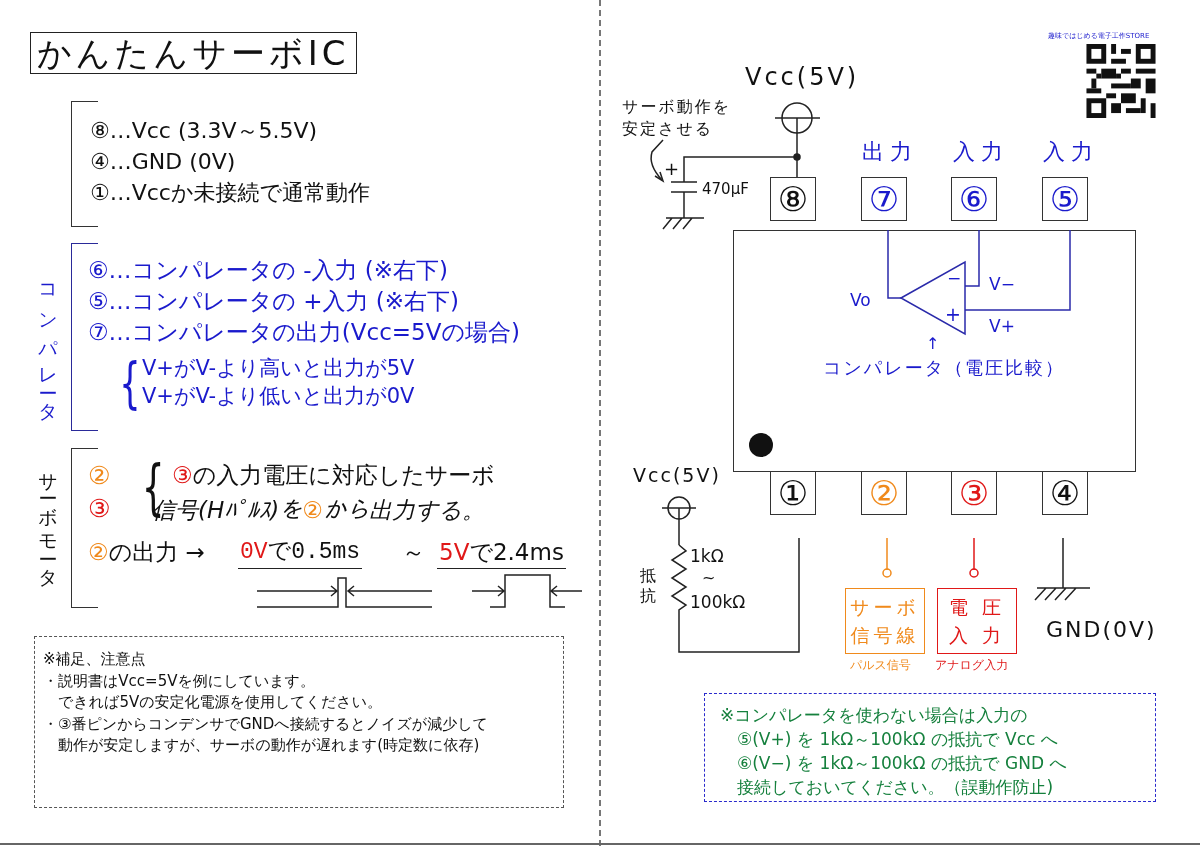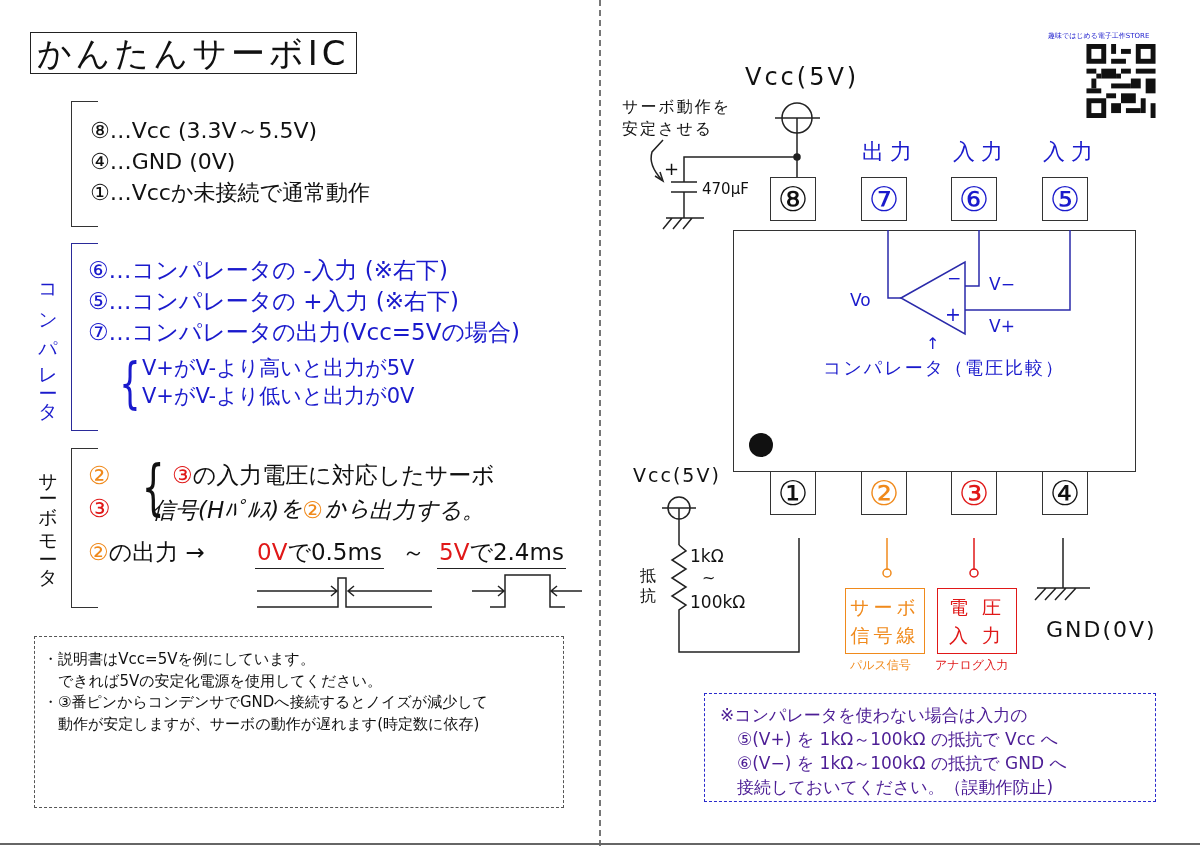--- a/index.html
+++ b/index.html
@@ -10,21 +10,21 @@
   .red{color:#e01818;}
   .title-box{left:30px;top:32px;height:40px;padding:0 6px;border:1.5px solid #222;font-size:34px;line-height:40px;letter-spacing:4px;white-space:nowrap;}
   .divider{left:599px;top:0;height:846px;border-left:2px dashed #777;}
   .bottom-line{left:0;top:843px;width:1200px;border-top:2px solid #666;}
   .bracket{border:1.5px solid #333;border-right:none;width:26px;}
   .bracket.blue-b{border-color:#2a2a99;}
   .line-text{font-size:22px;line-height:31px;white-space:nowrap;}
   .vlabel{writing-mode:vertical-rl;font-size:19px;letter-spacing:6px;white-space:nowrap;}
   .note-box{border:1.5px dashed #555;}
   .note-box p{margin:0;font-size:15px;line-height:21.5px;white-space:nowrap;}
-  .note-blue{border:1.5px dashed #2a2acc;color:#4c1d95;}
+  .note-blue{border:1.5px dashed #2a2acc;color:#15803d;}
   .note-blue p{margin:0;font-size:17px;line-height:24px;white-space:nowrap;}
   .pin{width:44px;height:42px;border:1.5px solid #333;background:#fff;display:flex;align-items:center;justify-content:center;font-size:34px;}
   .chip{left:733px;top:230px;width:401px;height:240px;border:1.5px solid #333;background:#fff;}
   .pinlabel{font-size:22px;letter-spacing:6px;}
   .small{font-size:12px;}
   .tag-box{border:1.5px solid;padding:4px 4px;font-size:19px;line-height:28px;text-align:center;letter-spacing:4px;}
 </style>
 </head>
 <body>
 
@@ -60,41 +60,42 @@
 <div class="abs" style="left:134px;top:455px;font-size:60px;line-height:64px;transform:scaleX(0.6);">{</div>
 <div class="abs line-text" style="left:172px;top:459px;font-size:23px;line-height:33px;">
   <span class="red">③</span><span>の入力電圧に対応したサーボ</span>
 </div>
 <div class="abs line-text" style="left:152px;top:494px;font-size:23px;line-height:33px;font-style:italic;">
   <span>信号(Hﾊﾟﾙｽ)を</span><span class="orange">②</span><span>から出力する。</span>
 </div>
 <div class="abs line-text" style="left:88px;top:537px;font-size:23px;">
   <span class="orange">②</span><span>の出力 →</span>
 </div>
-<div class="abs line-text" style="left:255px;top:537px;font-size:23px;border-bottom:1.5px solid #222;padding:0 2px;">
+<div class="abs line-text" style="left:238px;top:537px;font-size:23px;border-bottom:1.5px solid #222;padding:0 2px;font-family:Liberation Mono, monospace;">
   <span class="red">0V</span><span>で0.5ms</span>
 </div>
 <div class="abs line-text" style="left:402px;top:537px;font-size:23px;">～</div>
 <div class="abs line-text" style="left:437px;top:537px;font-size:23px;border-bottom:1.5px solid #222;padding:0 2px;">
   <span class="red">5V</span><span>で2.4ms</span>
 </div>
 
 <svg class="abs" style="left:240px;top:570px;" width="360" height="40">
   <g stroke="#222" stroke-width="1.5" fill="none">
     <path d="M17 37 H98 V8 H106 V37 H192"></path>
     <path d="M17 21 H96 M91 16 L97 21 L91 26"></path>
     <path d="M108 21 H192 M114 16 L108 21 L114 26"></path>
     <path d="M250 37 H265 V5 H310 V37 H325"></path>
     <path d="M232 21 H264 M258 16 L264 21 L258 26"></path>
     <path d="M311 21 H342 M317 16 L311 21 L317 26"></path>
   </g>
 </svg>
 
 <div class="abs note-box" style="left:34px;top:636px;width:528px;height:170px;">
   <div style="padding:12px 0 0 8px;">
+    <p>※補足、注意点</p>
     <p>・説明書はVcc=5Vを例にしています。</p>
     <p>　できれば5Vの安定化電源を使用してください。</p>
     <p>・③番ピンからコンデンサでGNDへ接続するとノイズが減少して</p>
     <p>　動作が安定しますが、サーボの動作が遅れます(時定数に依存)</p>
   </div>
 </div>
 
 <div class="abs blue" style="left:1048px;top:31px;font-size:7px;white-space:nowrap;">趣味ではじめる電子工作STORE</div>
 <svg class="abs" style="left:1086px;top:44px;" width="70" height="74" viewBox="0 0 14 15">
   <rect width="14" height="15" fill="#fff"></rect>

